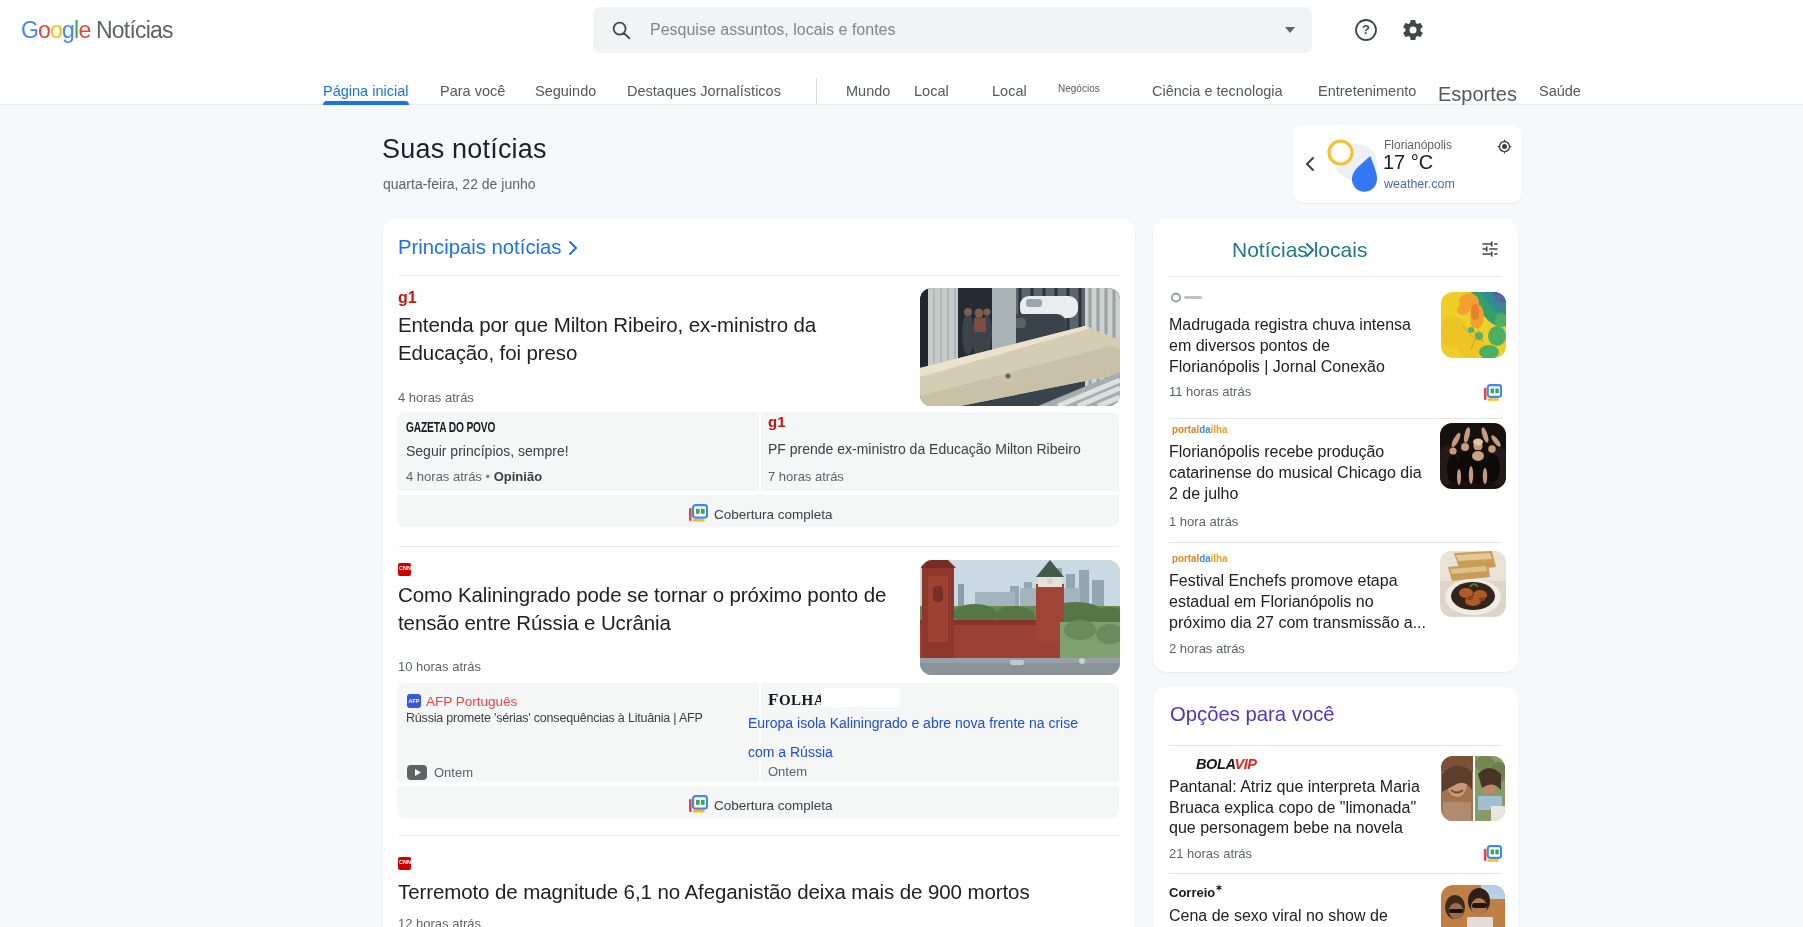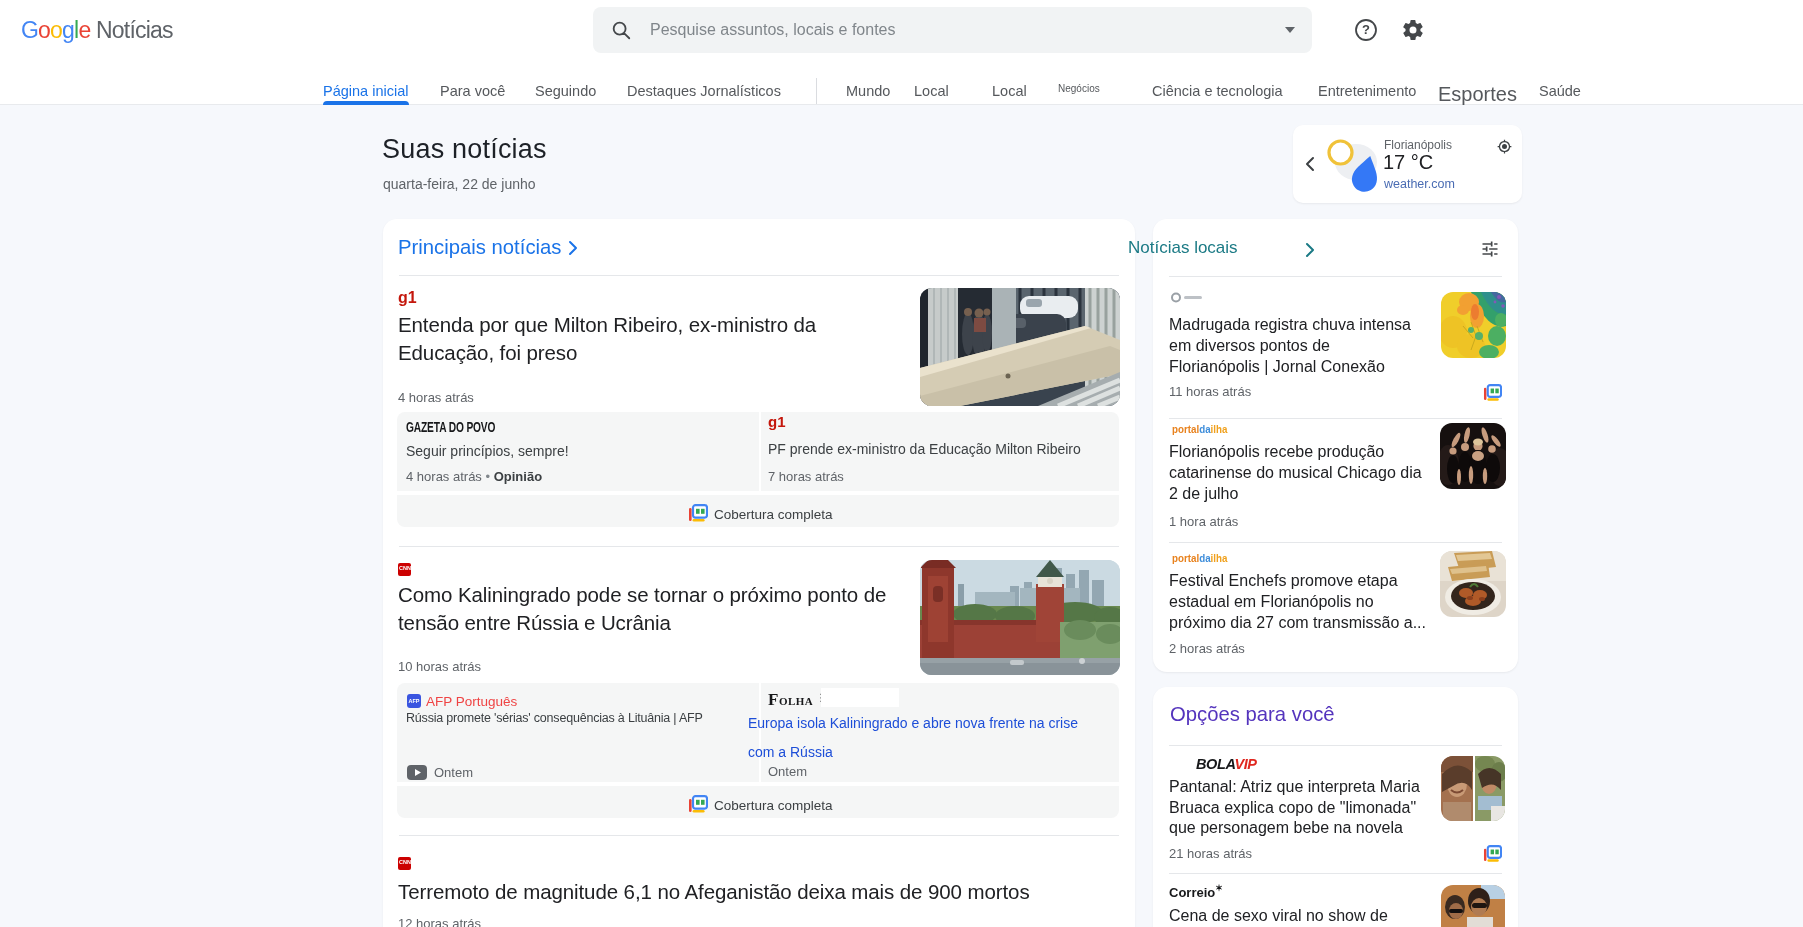--- a/index.html
+++ b/index.html
@@ -222,21 +222,21 @@
 <div class="abs" style="left:407px;top:694px;width:14px;height:14px;background:#3a55e0;border-radius:3px;"></div>
 <div class="abs" style="left:407px;top:698px;width:14px;font-size:5.5px;font-weight:bold;color:#fff;text-align:center;">AFP</div>
 <div class="abs" style="left:426px;top:694px;font-size:13.5px;color:#ef4444;">AFP Português</div>
 <div class="abs" style="left:406px;top:711px;font-size:12.5px;letter-spacing:-0.2px;color:#3c4043;">Rússia promete 'sérias' consequências à Lituânia | AFP</div>
 <svg class="abs" style="left:407px;top:765px;" width="20" height="15" viewBox="0 0 20 15">
     <rect width="20" height="15" rx="4" fill="#5f6368"></rect>
     <polygon points="8,4 14,7.5 8,11" fill="#fff"></polygon>
   </svg>
 <div class="meta" style="left:434px;top:765px;">Ontem</div>
 
-<div class="abs" style="left:768px;top:690px;font-family:'Liberation Serif',serif;font-size:17px;font-weight:bold;color:#17181a;letter-spacing:0.5px;">F<span style="font-size:11px;">OLHA</span></div>
+<div class="abs" style="left:768px;top:690px;font-family:'Liberation Serif',serif;font-size:17px;font-weight:bold;color:#17181a;letter-spacing:0.5px;">F<span style="font-size:15px;">OLHA</span></div>
 <div class="abs" style="left:816px;top:692px;font-size:10px;color:#454545;">⋮</div>
 <div class="abs" style="left:821px;top:688px;width:78px;height:19px;background:#fff;"></div>
 <div class="abs" style="left:748px;top:709px;font-size:14px;line-height:28.5px;color:#1d4ed8;">Europa isola Kaliningrado e abre nova frente na crise<br>com a Rússia</div>
 <div class="meta" style="left:768px;top:764px;">Ontem</div>
 
 <div class="graybox" style="left:397px;top:786px;width:722px;height:32px;border-radius:0 0 8px 8px;"></div>
 <svg class="abs" style="left:688px;top:795px;" width="20" height="19" viewBox="0 0 20 19">
   <rect x="1" y="4" width="2.6" height="13" rx="1.3" fill="#ea4335"></rect>
   <rect x="4.6" y="15" width="12" height="2.6" rx="1.3" fill="#fbbc05"></rect>
   <rect x="5" y="1.2" width="14" height="12.4" rx="2.4" fill="#fff" stroke="#4285f4" stroke-width="2.2"></rect>
@@ -246,21 +246,21 @@
 <div class="abs" style="left:714px;top:798px;font-size:13.5px;color:#3c4043;">Cobertura completa</div>
 
 <div class="hairline" style="left:399px;top:835px;width:720px;"></div>
 
 <div class="abs" style="left:398px;top:857px;width:13px;height:13px;background:#cc0000;border-radius:2px;"></div>
 <div class="abs" style="left:398.5px;top:859px;width:13px;font-size:5.5px;font-weight:bold;color:#fff;text-align:center;">CNN</div>
 <div class="headline" style="left:398px;top:878px;">Terremoto de magnitude 6,1 no Afeganistão deixa mais de 900 mortos</div>
 <div class="meta" style="left:398px;top:916px;">12 horas atrás</div>
 
 <div class="card" style="left:1153px;top:219px;width:365px;height:453px;"></div>
-<div class="abs" style="left:1128px;top:238px;font-size:17px;color:#1b7a85;">Notícias locais</div>
+<div class="abs" style="left:1232px;top:238px;font-size:21px;color:#1b7a85;">Notícias locais</div>
 <svg class="abs" style="left:1303px;top:242px;" width="14" height="16" viewBox="0 0 12 16">
     <path d="M3 2l6 6-6 6" fill="none" stroke="#1b7a85" stroke-width="2" stroke-linecap="round" stroke-linejoin="round"></path>
   </svg>
 <svg class="abs" style="left:1480px;top:239px;" width="20" height="20" viewBox="0 0 24 24">
     <path fill="#44474a" d="M3 5h10v2H3zm14 0h4v2h-4zm-6 6h10v2H11zm-8 0h4v2H3zm0 6h10v2H3zm14 0h4v2h-4zM13 3h2v6h-2zM7 9h2v6H7zm6 6h2v6h-2z"></path>
   </svg>
 <div class="hairline" style="left:1169px;top:276px;width:333px;"></div>
 
 <svg class="abs" style="left:1171px;top:292px;" width="60" height="11" viewBox="0 0 60 11">
     <circle cx="5" cy="5.5" r="4" fill="none" stroke="#9aa0a6" stroke-width="2"></circle>

